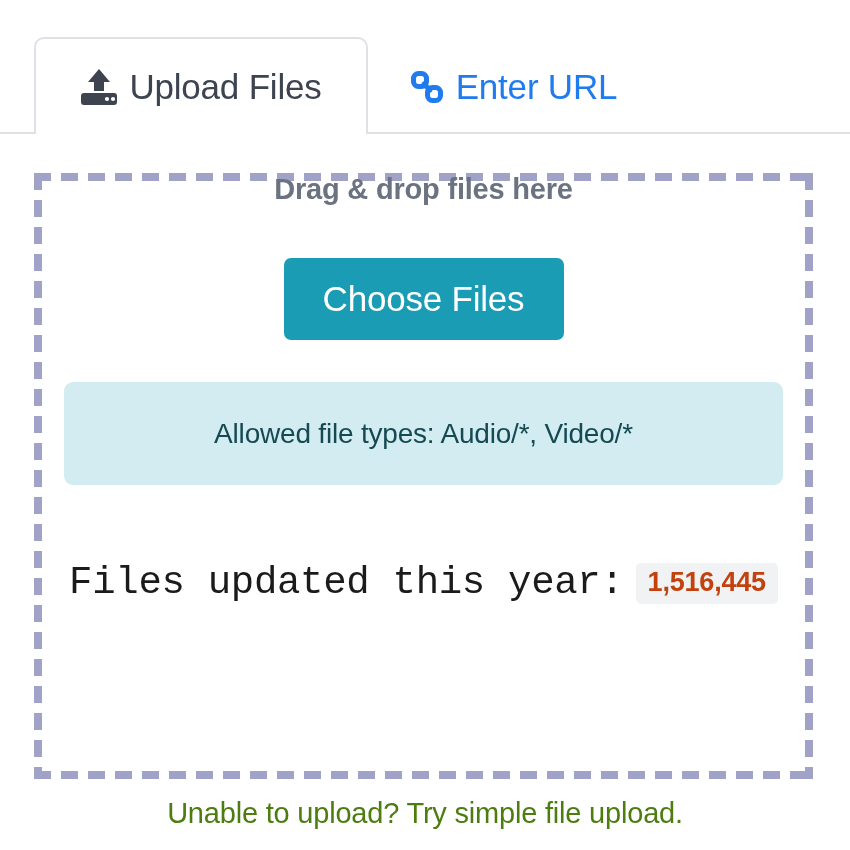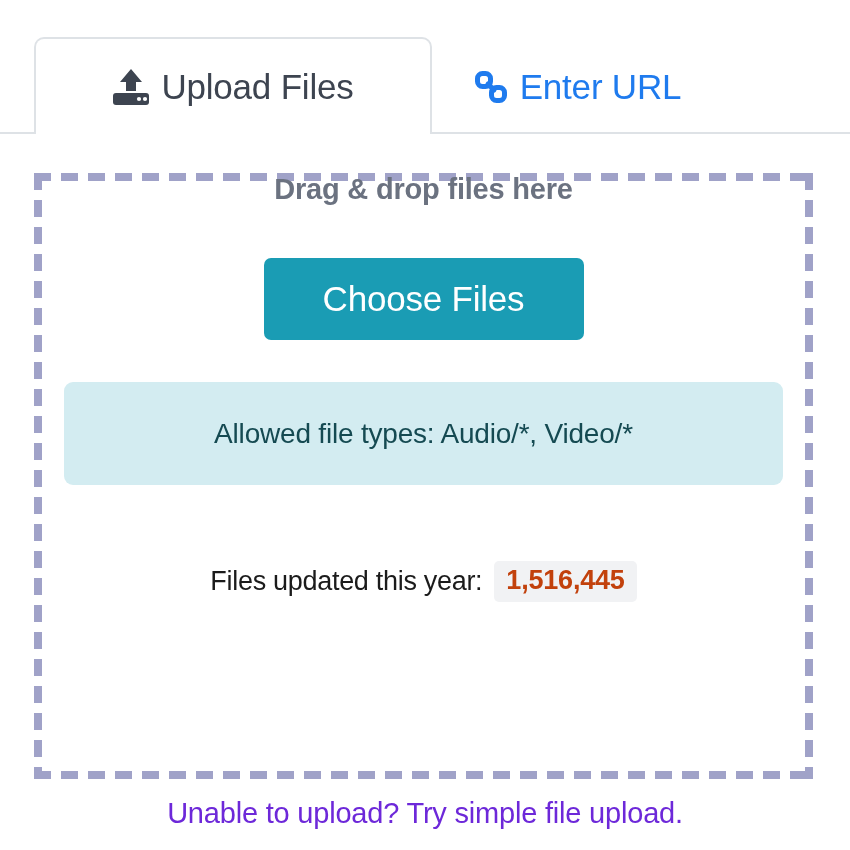--- a/index.html
+++ b/index.html
@@ -41,21 +41,21 @@
     justify-content: center;
     box-sizing: border-box;
     height: 97px;
     cursor: pointer;
     user-select: none;
     white-space: nowrap;
   }
 
   .tab-active {
     margin-left: 34px;
-    width: 398px;
+    width: 334px;
     background: #ffffff;
     border: 2px solid #dee2e6;
     border-bottom: none;
     border-top-left-radius: 10px;
     border-top-right-radius: 10px;
     color: #3d4450;
     position: relative;
     z-index: 3;
   }
   .tab-active::after {
@@ -121,21 +121,21 @@
 
   .dz-title {
     font-size: 29px;
     font-weight: bold;
     color: #6b7280;
     letter-spacing: -0.2px;
   }
 
   .choose-btn {
     margin-top: 52px;
-    width: 320px;
+    width: 280px;
     height: 82px;
     border: none;
     border-radius: 7px;
     background: #1a9cb4;
     color: #ffffff;
     font-family: "Liberation Sans", sans-serif;
     font-size: 35px;
     letter-spacing: -0.2px;
     cursor: pointer;
     display: flex;
@@ -159,44 +159,45 @@
     letter-spacing: -0.2px;
   }
 
   .counter-row {
     margin-top: 76px;
     display: flex;
     align-items: center;
     justify-content: center;
   }
   .counter-label {
-    font-size: 27px;
+    font-size: 39px;
     color: #1b1b1b;
     letter-spacing: -0.3px;
+    font-family: Liberation Mono, monospace;
   }
   .counter-value {
     margin-left: 12px;
     padding: 4px 12px 6px 12px;
     border-radius: 5px;
     background: #f1f2f4;
     color: #c2410c;
     font-size: 27px;
     font-weight: bold;
     letter-spacing: -0.2px;
   }
 
   
   .footer-link {
     position: absolute;
     left: 0;
     top: 797px;
     width: 850px;
     text-align: center;
     font-size: 29px;
-    color: #6d28d9;
+    color: #4d7c0f;
     text-decoration: none;
     cursor: pointer;
     letter-spacing: -0.2px;
   }
 </style>
 </head>
 <body>
 
 <div class="app">
 

